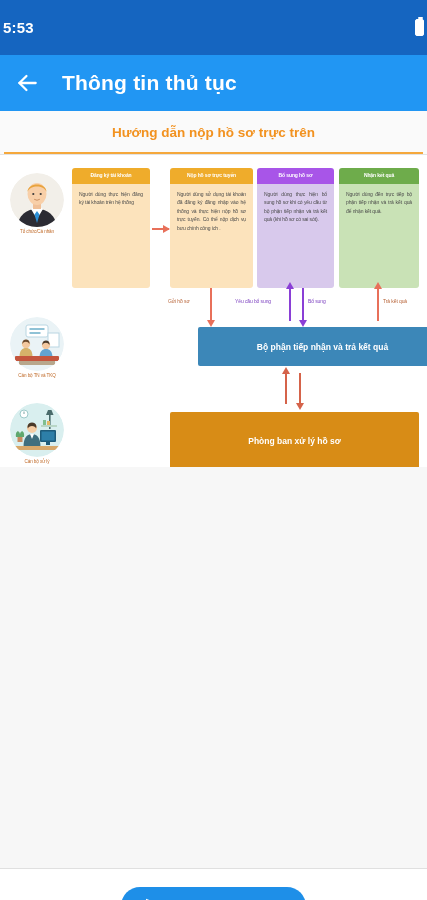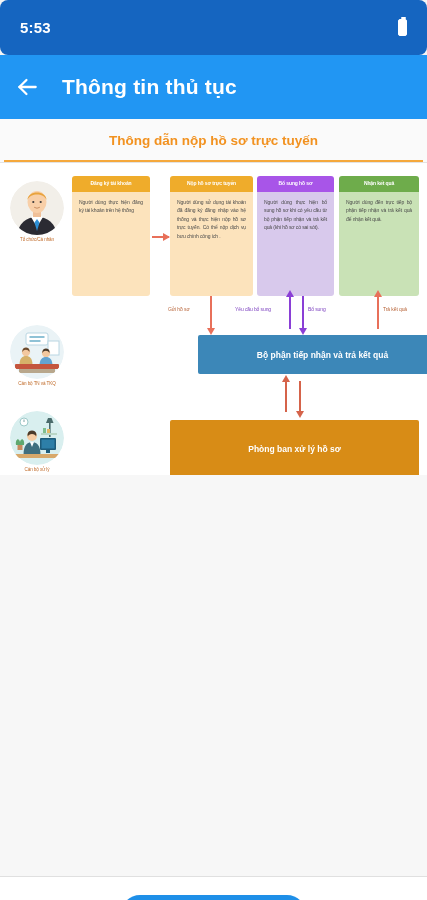--- a/index.html
+++ b/index.html
@@ -7,37 +7,36 @@
   body {
     font-family:"Liberation Sans", sans-serif;
     background:#f5f5f5;
     -webkit-font-smoothing:antialiased;
   }
 
   
   .status-bar{
     height:55px; background:#1565C0; color:#fff;
     display:flex; align-items:center; justify-content:space-between;
-    padding:0 20px;
-    border-radius:8px;
+    padding:0 3px;
   }
   .status-time{ font-size:15px; font-weight:bold; letter-spacing:.2px; }
   .status-right{ display:flex; align-items:center; gap:6px; }
   .battery{
     width:9px; height:17px; border:1.6px solid #fff; border-radius:2px;
     position:relative; background:#fff;
   }
   .battery:before{
     content:""; position:absolute; top:-3.5px; left:2px;
     width:5px; height:2px; background:#fff; border-radius:1px;
   }
 
   
   .app-bar{
-    height:64px; background:#2196F3; display:flex; align-items:center;
+    height:56px; background:#2196F3; display:flex; align-items:center;
     padding:0 14px; gap:22px;
   }
   .back-arrow{ width:26px; height:26px; flex:0 0 auto; cursor:pointer; }
   .app-title{ color:#fff; font-size:21px; font-weight:bold; letter-spacing:.2px; }
 
   
   .tab-bar{
     height:44px; background:#fafafa; display:flex; align-items:stretch;
     border-bottom:1px solid #e3e3e3;
   }
@@ -167,21 +166,21 @@
     <svg viewBox="0 0 24 24" width="26" height="26" fill="none" stroke="#ffffff" stroke-width="2.1" stroke-linecap="round" stroke-linejoin="round">
       <line x1="20" y1="12" x2="5" y2="12"></line>
       <polyline points="11.5,5.5 5,12 11.5,18.5"></polyline>
     </svg>
   </span>
   <span class="app-title">Thông tin thủ tục</span>
 </div>
 
 <div class="tab-bar">
   <div class="tab active">
-    <span>Thông dẫn nộp hồ sơ trực tuyến</span>
+    <span>Hướng dẫn nộp hồ sơ trực trên</span>
   </div>
 </div>
 
 <div class="content">
 
   <div class="card">
 
     <div class="avatar-col">
 
       <div class="avatar-item" style="top:18px;">

